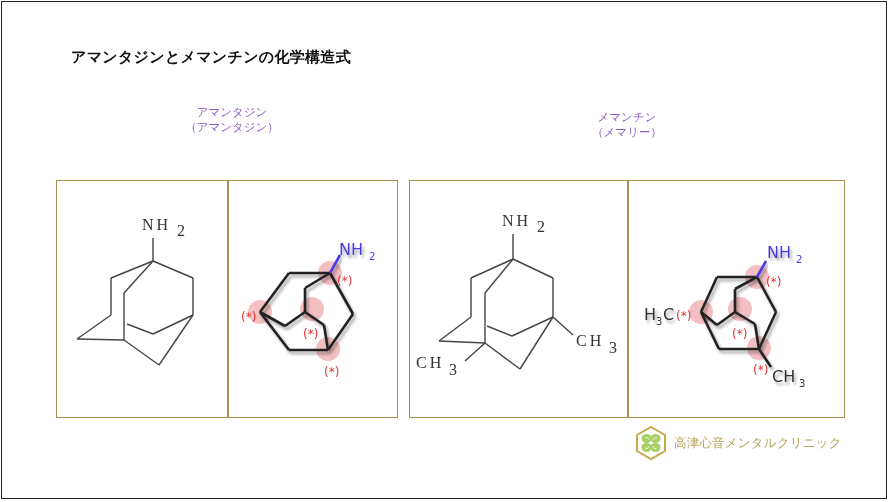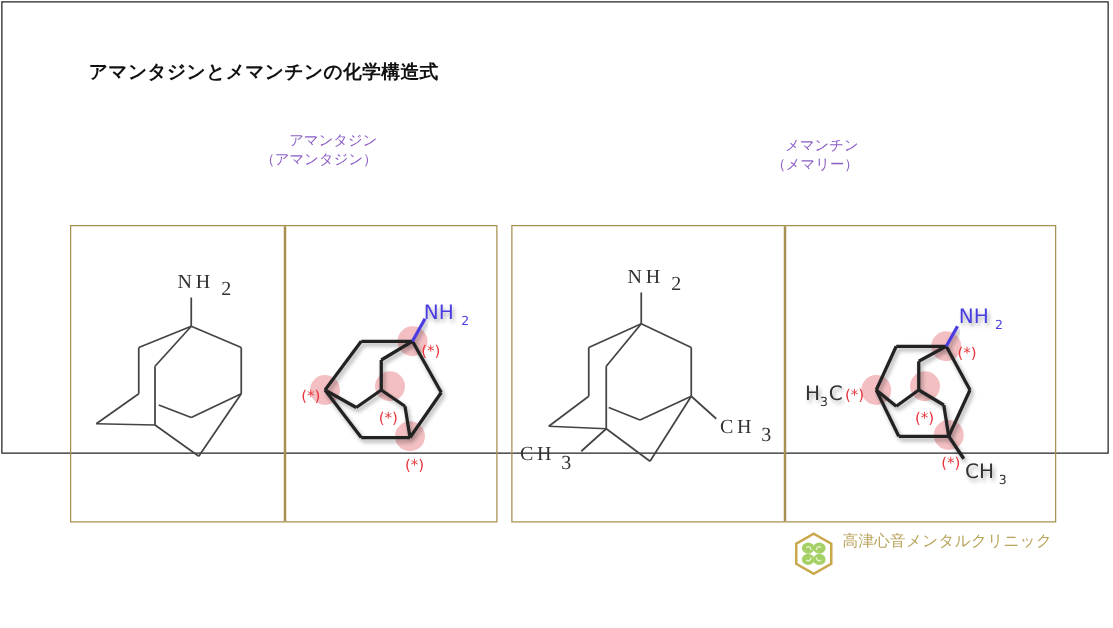--- a/index.html
+++ b/index.html
@@ -1,23 +1,23 @@
 <!DOCTYPE html>
 <html><head>
 <meta charset="utf-8">
 <style>
   html, body { margin:0; padding:0; background:#ffffff; }
   body { width:890px; height:502px; position:relative; overflow:hidden; font-family:"DejaVu Sans", sans-serif; }
-  .slide { position:absolute; left:1px; top:1px; width:886px; height:362px; border:1px solid #222; background:#fff; box-sizing:border-box; }
+  .slide { position:absolute; left:1px; top:1px; width:886px; height:498px; border:1px solid #222; background:#fff; box-sizing:border-box; }
   .title { position:absolute; left:69px; top:46px; font-size:15px; font-weight:bold; color:#111; letter-spacing:0.3px; }
-  .caption { position:absolute; text-align:right; color:#8a5cc6; font-size:11.5px; line-height:15px; }
+  .caption { position:absolute; text-align:center; color:#8a5cc6; font-size:11.5px; line-height:15px; }
   .panel { position:absolute; border:1.5px solid #a89050; box-sizing:border-box;margin-top:32px; }
   .divider { position:absolute; top:0; bottom:0; width:1.5px; background:#a89050; }
   .mol { position:absolute; }
-  .logo { position:absolute; left:632px; top:423px; display:flex; align-items:flex-start; }
+  .logo { position:absolute; left:632px; top:423px; display:flex; align-items:center; }
   .logo-text { color:#b8a35a; font-size:12.5px; margin-left:6px; letter-spacing:0.2px; }
 </style>
 </head>
 <body>
 
 <div class="slide">
 
   <div class="title">アマンタジンとメマンチンの化学構造式</div>
 
   <div class="caption" style="left:160px; top:103px; width:140px;">

